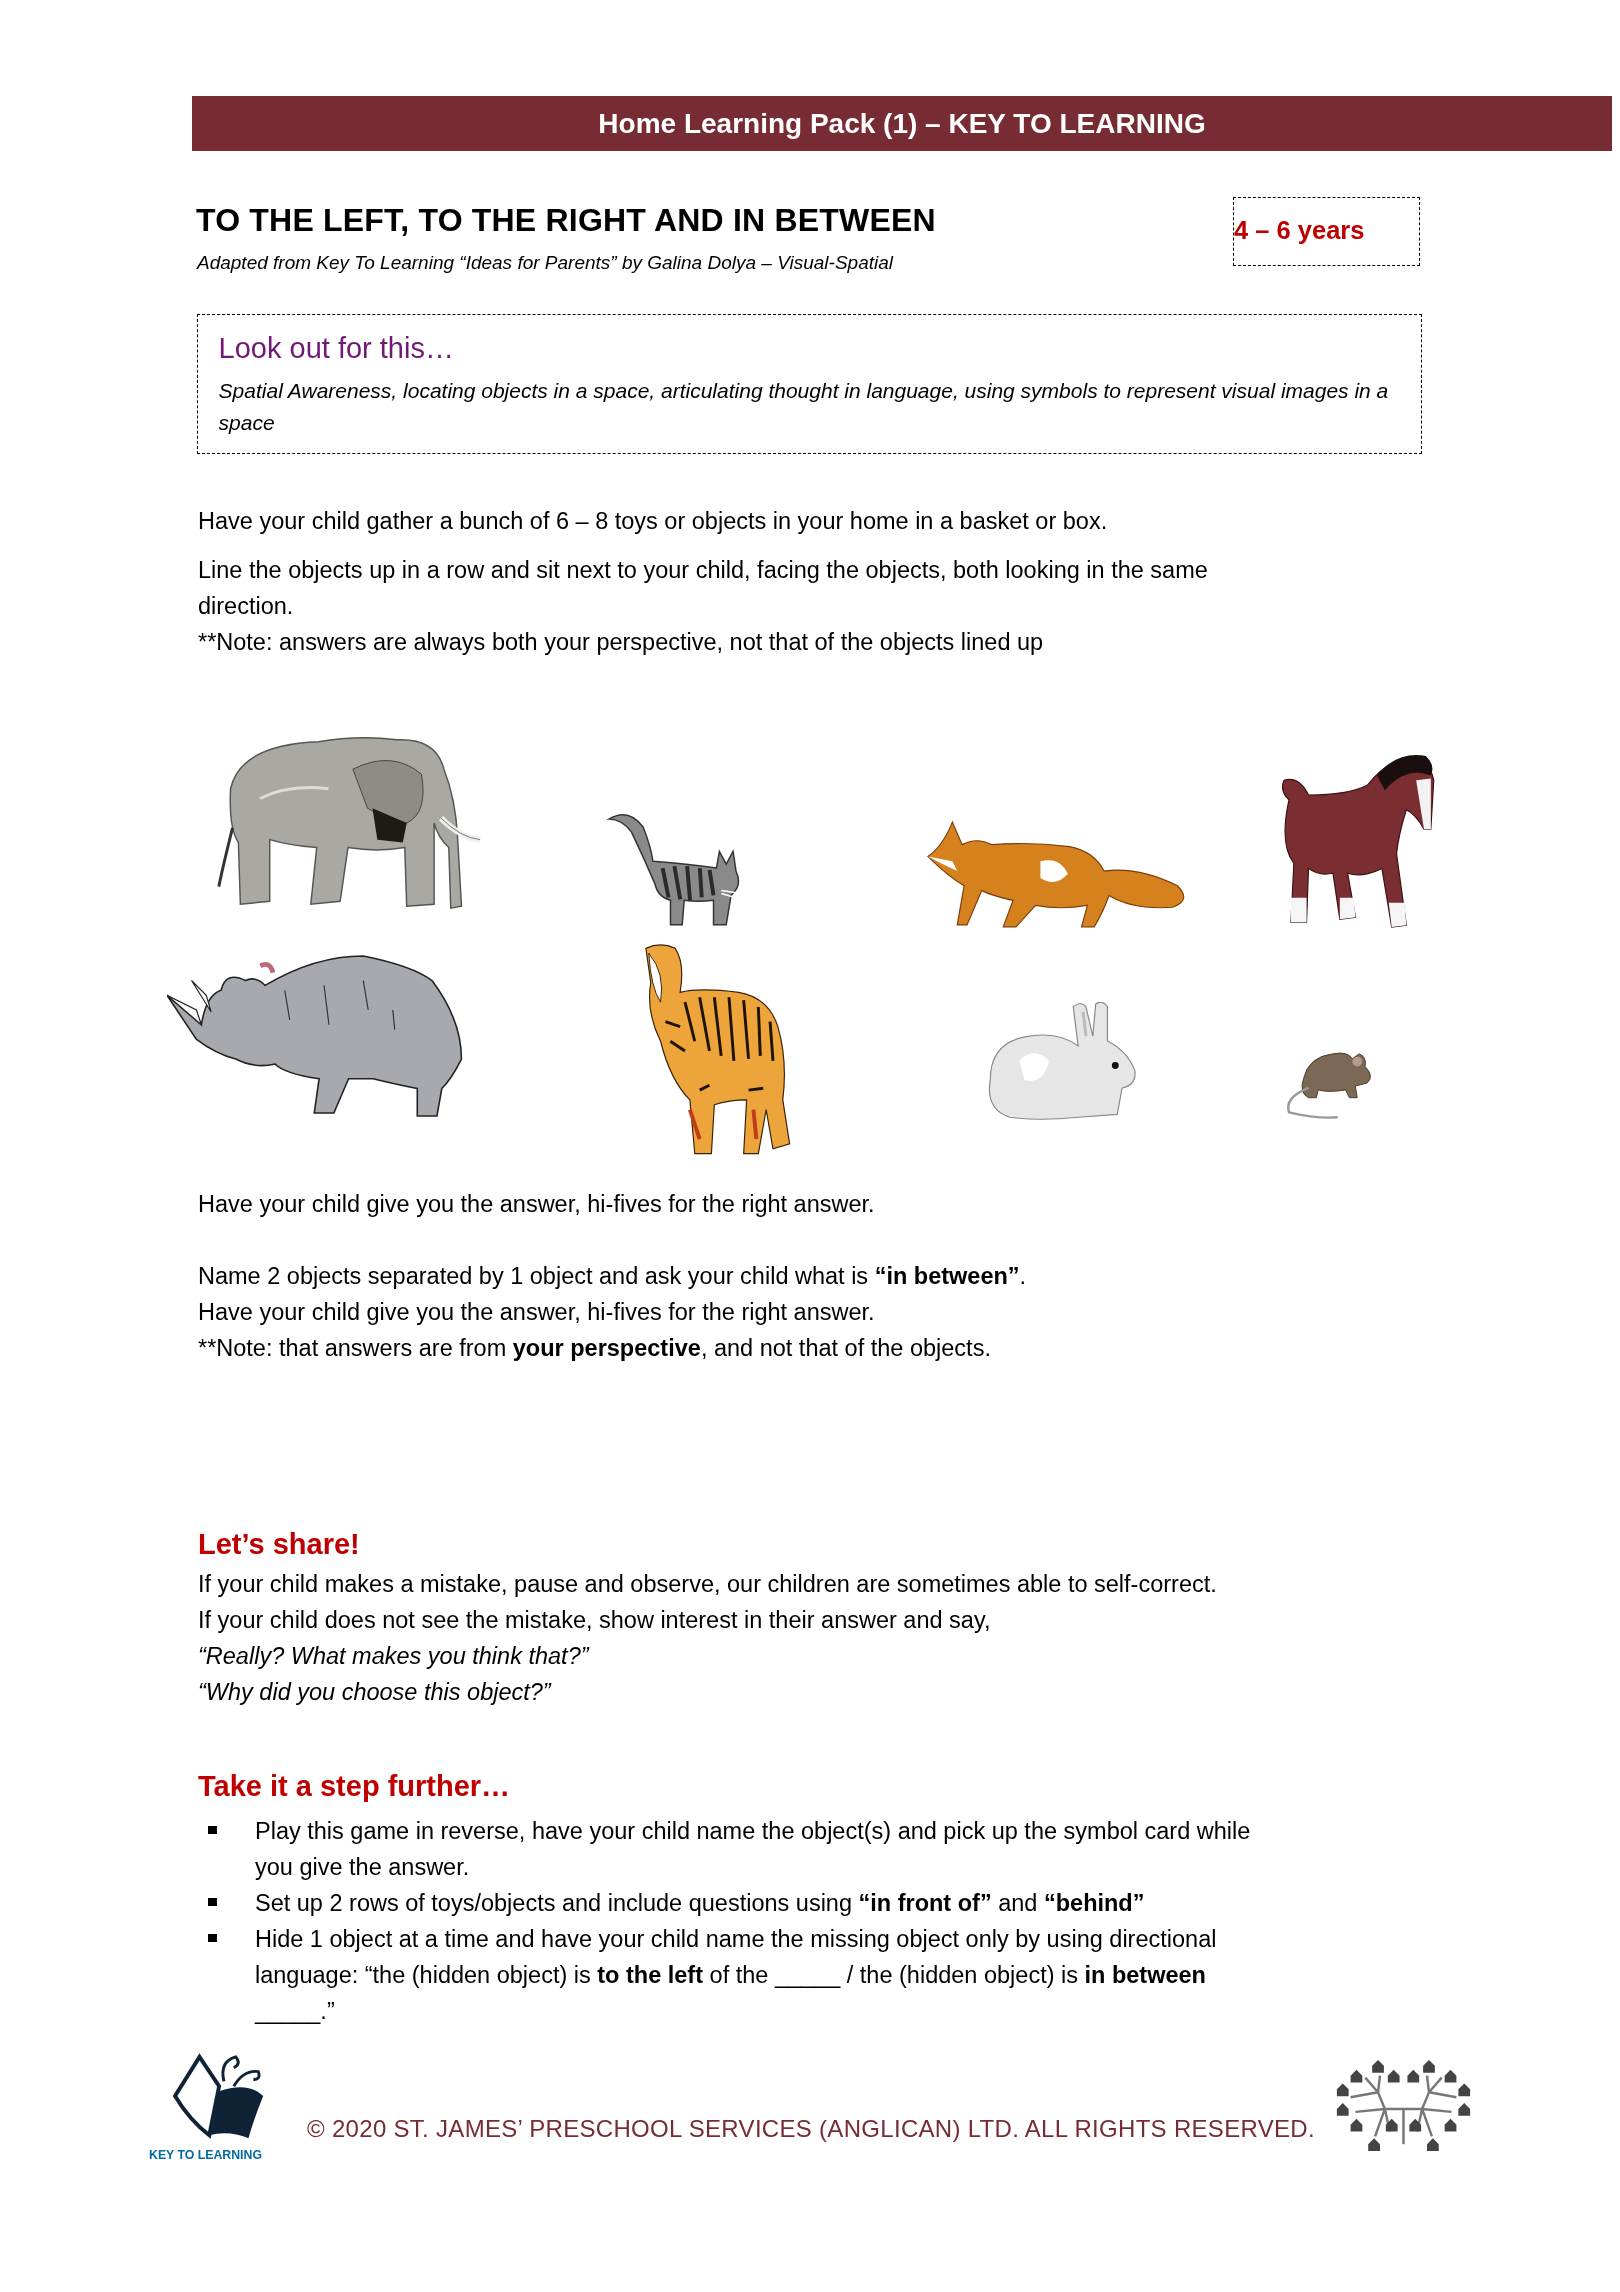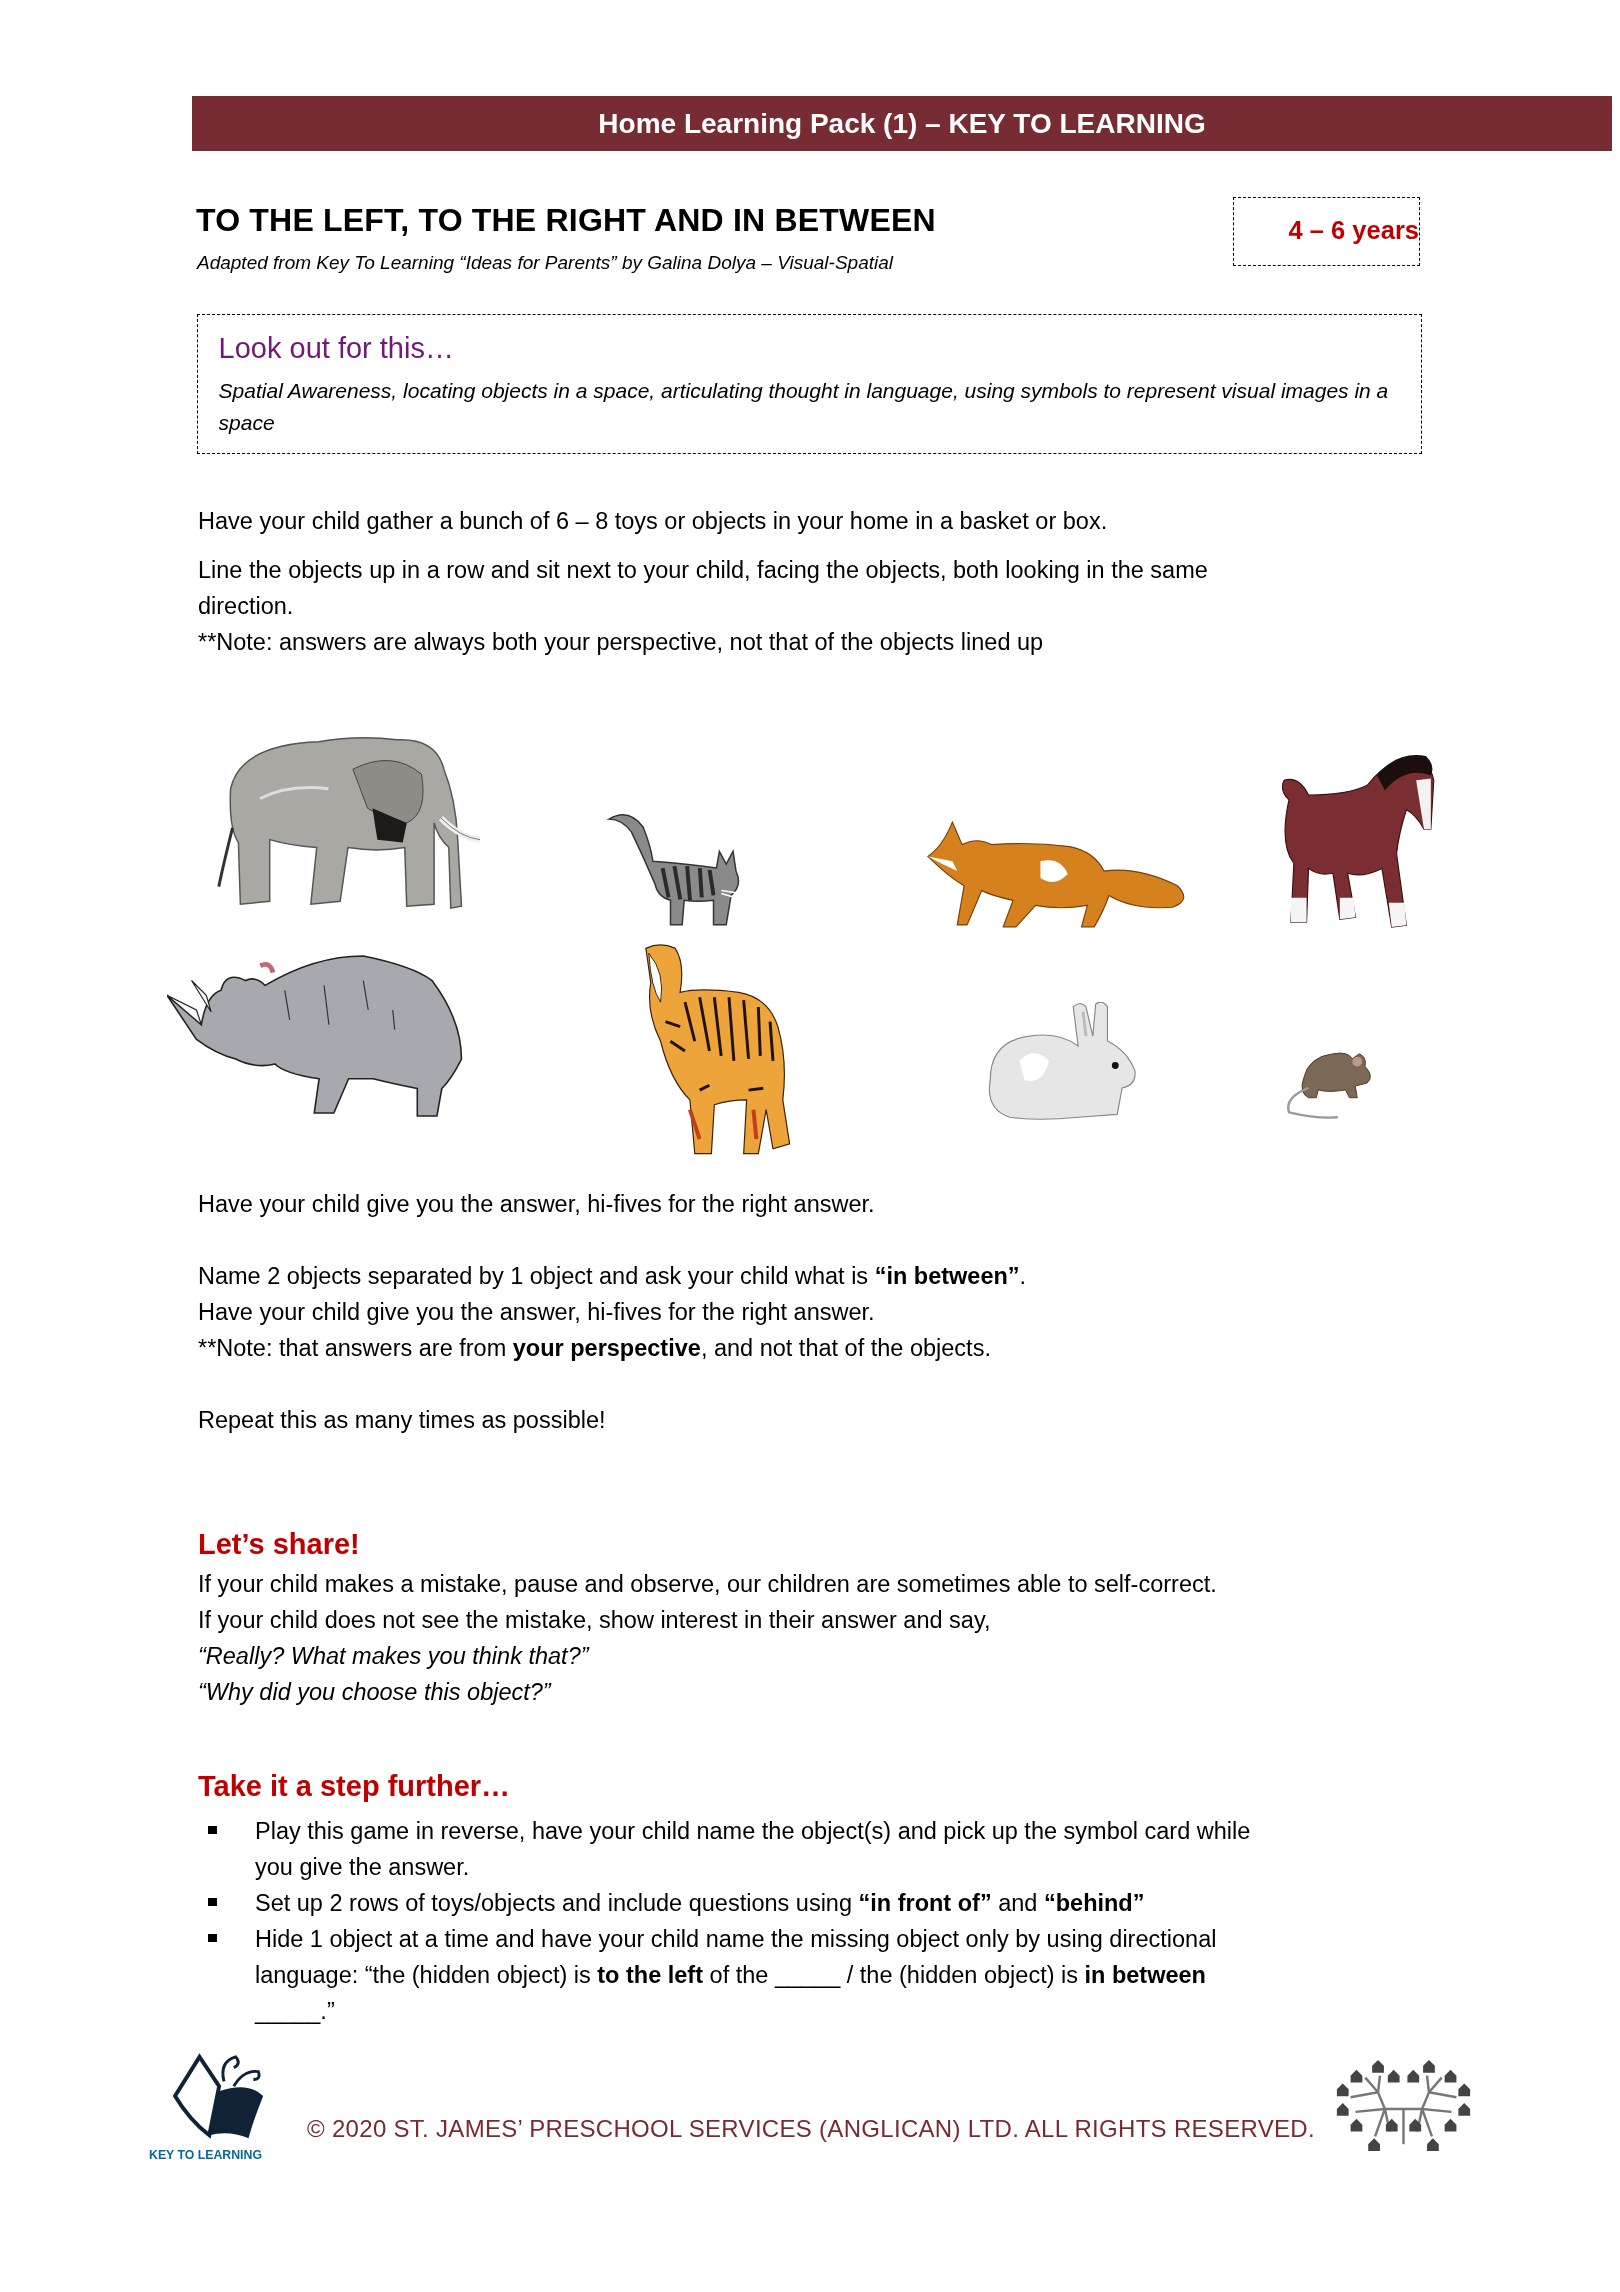--- a/index.html
+++ b/index.html
@@ -4,21 +4,21 @@
   <style>
     html, body { margin: 0; padding: 0; background: #ffffff; }
     body { width: 1620px; height: 2293px; position: relative; overflow: hidden;
            font-family: "Liberation Sans", sans-serif; color: #000; }
     .abs { position: absolute; }
     .header-bar { left: 192px; top: 96px; width: 1420px; height: 55px; background: #772b32;
                   color: #fff; font-weight: bold; font-size: 28px; text-align: center; line-height: 55px; }
     .title { left: 196px; top: 202px; font-size: 32px; font-weight: bold; letter-spacing: 0.2px; white-space: nowrap; }
     .subtitle { left: 197px; top: 252px; font-size: 19px; font-style: italic; white-space: nowrap; }
     .age-box { left: 1233px; top: 197px; width: 187px; height: 69px; border: 1.5px dashed #000; box-sizing: border-box;
-               color: #c00000; font-weight: bold; font-size: 25.5px; text-align: right; line-height: 65px; }
+               color: #c00000; font-weight: bold; font-size: 25.5px; text-align: left; line-height: 65px; }
     .lookout { left: 197px; top: 314px; width: 1225px; height: 140px; border: 1.5px dashed #000; box-sizing: border-box; }
     .lookout-h { position: absolute; left: 20.6px; top: 16.7px; color: #701a75; font-weight: normal; font-size: 29px; white-space: nowrap; }
     .lookout-t { position: absolute; left: 20.6px; top: 60px; width: 1186px; font-style: italic; font-size: 21px; line-height: 32px; }
     .body-text { font-size: 23.5px; line-height: 36px; white-space: nowrap; }
     .red-h { color: #c00000; font-weight: bold; font-size: 29px; white-space: nowrap; }
     .animal { position: absolute; }
     .bullets { left: 208px; top: 1813px; width: 1235px; font-size: 23.5px; line-height: 36px; }
     .bullet-row { position: relative; padding-left: 47px; }
     .bullet-mark { position: absolute; left: 0; top: 12.7px; width: 8.8px; height: 8.8px; background: #000; }
     .copyright { left: 307px; top: 2115px; font-size: 24px; color: #772b32; white-space: nowrap; letter-spacing: 0.3px; }
@@ -102,21 +102,20 @@
   <circle cx="80" cy="13" r="5" fill="#b89a8a"></circle>
 </svg>
 
 <div class="abs body-text" style="left:198px; top:1186px;">
   <div>Have your child give you the answer, hi-fives for the right answer.</div>
   <div style="height:36px;"></div>
   <div><span>Name 2 objects separated by 1 object and ask your child what is </span><b>“in between”</b><span>.</span></div>
   <div>Have your child give you the answer, hi-fives for the right answer.</div>
   <div><span>**Note: that answers are from </span><b>your perspective</b><span>, and not that of the objects.</span></div>
   <div style="height:36px;"></div>
-  <div>Repeat this as many times as possible!</div>
 </div>
 
 <div class="abs red-h" style="left:198px; top:1528px;">Let’s share!</div>
 <div class="abs body-text" style="left:198px; top:1566px;">
   <div>If your child makes a mistake, pause and observe, our children are sometimes able to self-correct.</div>
   <div>If your child does not see the mistake, show interest in their answer and say,</div>
   <div style="font-style:italic;">“Really? What makes you think that?”</div>
   <div style="font-style:italic;">“Why did you choose this object?”</div>
 </div>
 

